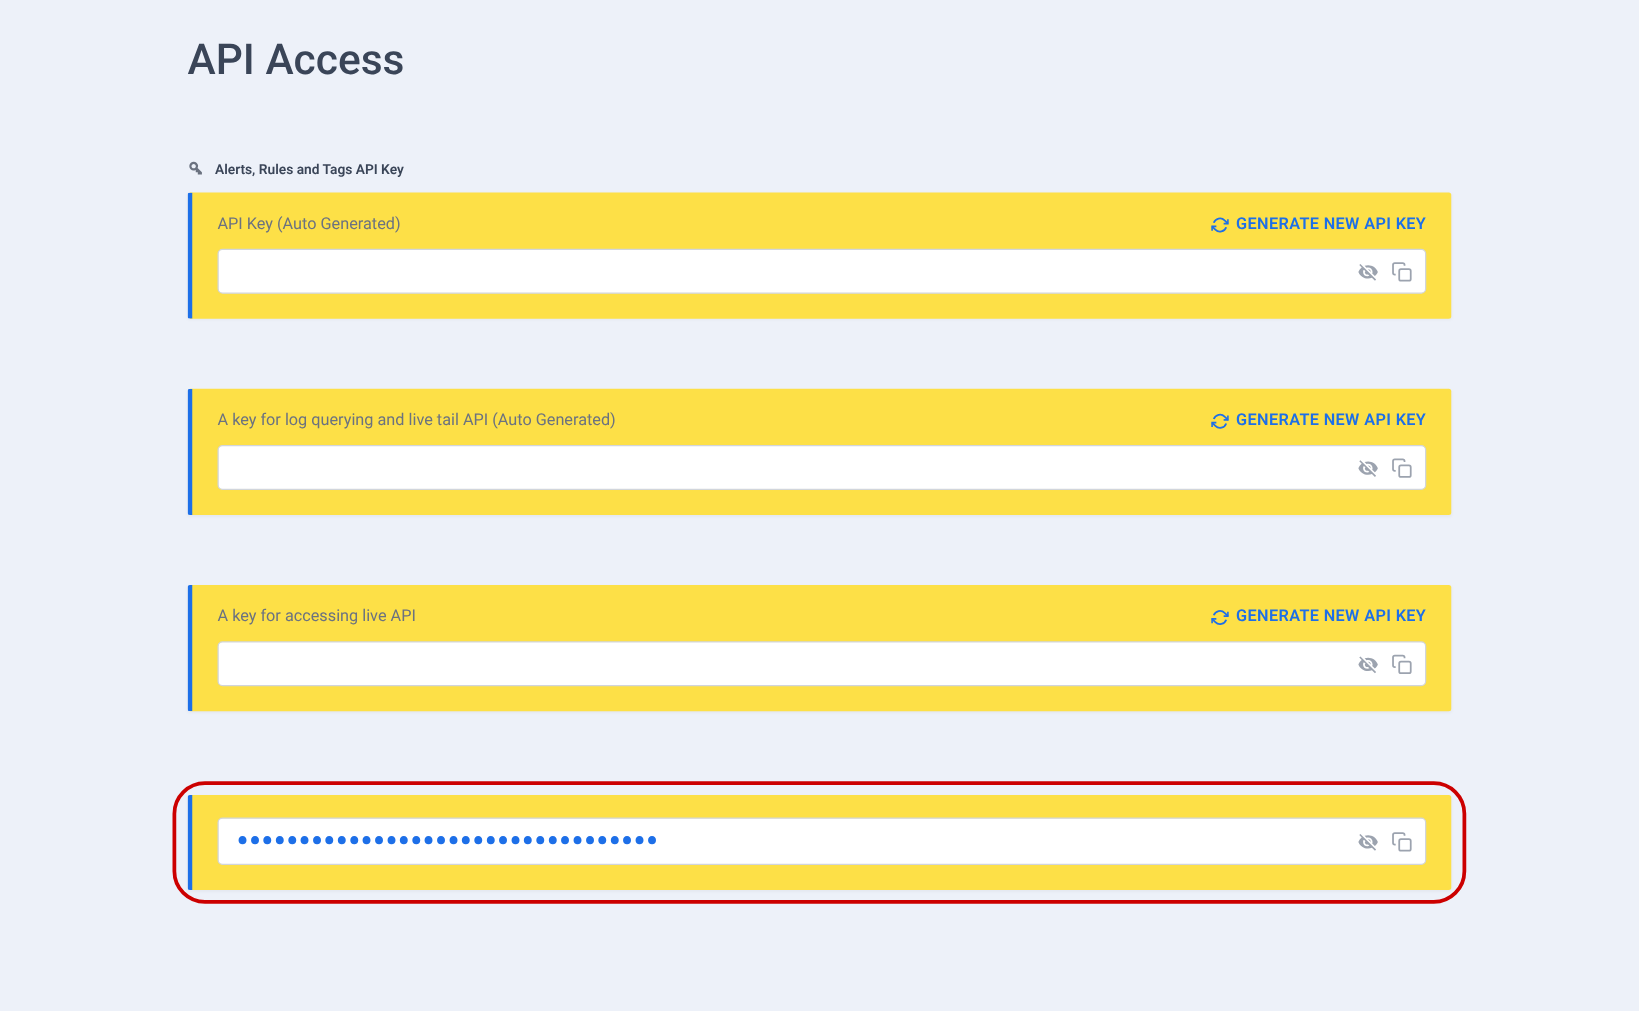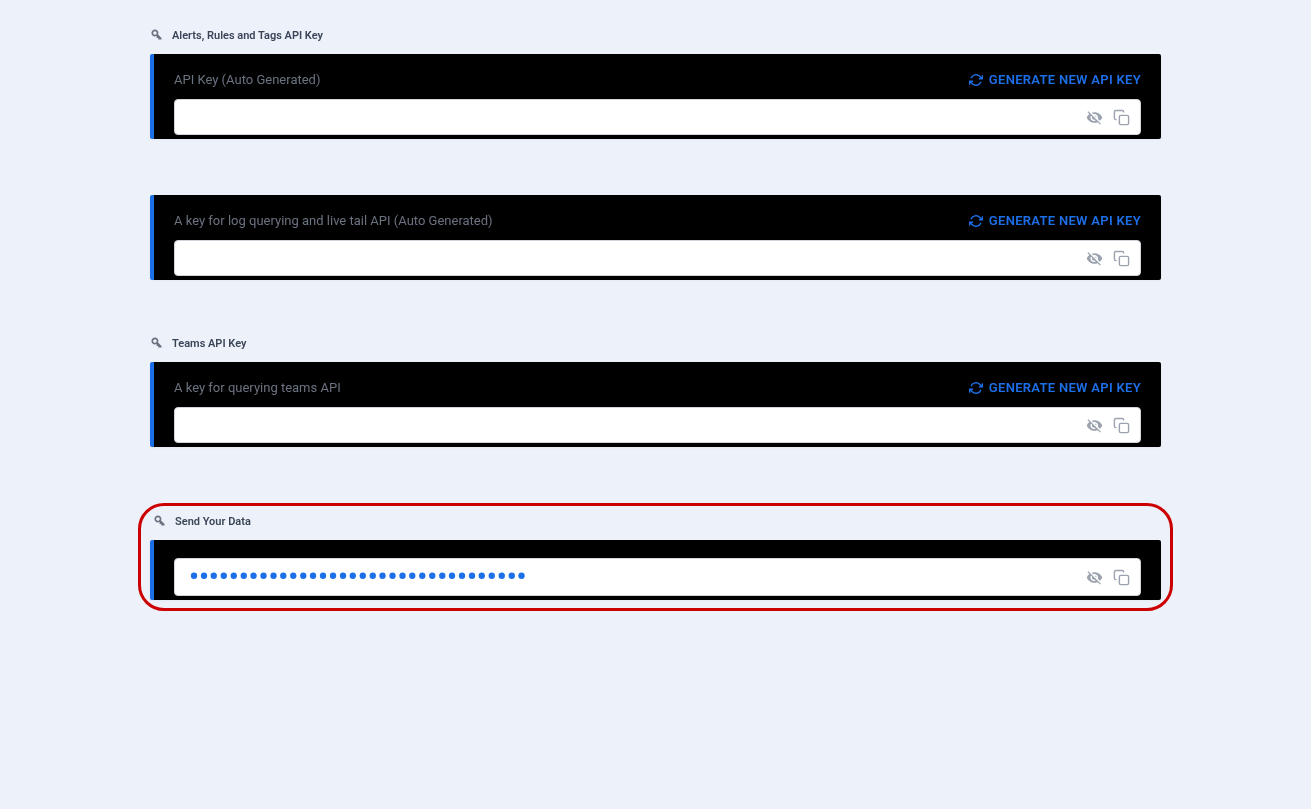--- a/index.html
+++ b/index.html
@@ -49,24 +49,24 @@
       flex-shrink: 0;
     }
 
     .section-title {
       font-size: 11px;
       font-weight: 600;
       color: #3a4558;
     }
 
     .card {
-      background: #000000;
+      background: #fde047;
       border-radius: 2px;
       border-left: 4px solid #1d6fe8;
-      padding: 18px 20px 4px 20px;
+      padding: 18px 20px 20px 20px;
       box-shadow: 0 1px 3px rgba(0,0,0,0.04);
     }
 
     .card-header {
       display: flex;
       justify-content: space-between;
       align-items: center;
       margin-bottom: 12px;
     }
 
@@ -149,20 +149,21 @@
       font-size: 28px;
       line-height: 10px;
       letter-spacing: 0px;
       vertical-align: middle;
     }
   </style>
 </head>
 <body>
 
 <div class="container">
+  <h1 class="page-title">API Access</h1>
 
   <div class="section">
     <div class="section-header">
       <svg class="key-icon" viewBox="0 0 24 24" fill="currentColor">
         <path d="M21 10h-8.35A5.99 5.99 0 0 0 7 6c-3.31 0-6 2.69-6 6s2.69 6 6 6a5.99 5.99 0 0 0 5.65-4H13l2 2 2-2 2 2 4-4.04L21 10zM7 15c-1.65 0-3-1.35-3-3s1.35-3 3-3 3 1.35 3 3-1.35 3-3 3z" transform="rotate(45 12 12)"></path>
       </svg>
       <span class="section-title">Alerts, Rules and Tags API Key</span>
     </div>
     <div class="card">
       <div class="card-header">
@@ -211,29 +212,23 @@
           <svg class="action-icon" viewBox="0 0 24 24" fill="none" stroke="currentColor" stroke-width="2">
             <rect x="9" y="9" width="13" height="13" rx="2" ry="2"></rect>
             <path d="M5 15H4a2 2 0 0 1-2-2V4a2 2 0 0 1 2-2h9a2 2 0 0 1 2 2v1"></path>
           </svg>
         </div>
       </div>
     </div>
   </div>
 
   <div class="section">
-    <div class="section-header">
-      <svg class="key-icon" viewBox="0 0 24 24" fill="currentColor">
-        <path d="M21 10h-8.35A5.99 5.99 0 0 0 7 6c-3.31 0-6 2.69-6 6s2.69 6 6 6a5.99 5.99 0 0 0 5.65-4H13l2 2 2-2 2 2 4-4.04L21 10zM7 15c-1.65 0-3-1.35-3-3s1.35-3 3-3 3 1.35 3 3-1.35 3-3 3z" transform="rotate(45 12 12)"></path>
-      </svg>
-      <span class="section-title">Teams API Key</span>
-    </div>
     <div class="card">
       <div class="card-header">
-        <span class="card-description">A key for querying teams API</span>
+        <span class="card-description">A key for accessing live API</span>
         <div class="generate-link">
           <svg class="refresh-icon" viewBox="0 0 24 24" fill="none" stroke="currentColor" stroke-width="2.5">
             <path d="M23 4v6h-6M1 20v-6h6"></path>
             <path d="M3.51 9a9 9 0 0 1 14.85-3.36L23 10M1 14l4.64 4.36A9 9 0 0 0 20.49 15"></path>
           </svg>
           <span>GENERATE NEW API KEY</span>
         </div>
       </div>
       <div class="input-wrapper">
         <span class="input-value"></span>
@@ -245,26 +240,20 @@
             <rect x="9" y="9" width="13" height="13" rx="2" ry="2"></rect>
             <path d="M5 15H4a2 2 0 0 1-2-2V4a2 2 0 0 1 2-2h9a2 2 0 0 1 2 2v1"></path>
           </svg>
         </div>
       </div>
     </div>
   </div>
 
   <div class="highlighted-section">
     <div class="section" style="margin-bottom:0;">
-      <div class="section-header">
-        <svg class="key-icon" viewBox="0 0 24 24" fill="currentColor">
-          <path d="M21 10h-8.35A5.99 5.99 0 0 0 7 6c-3.31 0-6 2.69-6 6s2.69 6 6 6a5.99 5.99 0 0 0 5.65-4H13l2 2 2-2 2 2 4-4.04L21 10zM7 15c-1.65 0-3-1.35-3-3s1.35-3 3-3 3 1.35 3 3-1.35 3-3 3z" transform="rotate(45 12 12)"></path>
-        </svg>
-        <span class="section-title">Send Your Data</span>
-      </div>
       <div class="card no-header-card">
         <div class="input-wrapper">
           <span class="input-value dots">••••••••••••••••••••••••••••••••••</span>
           <div class="input-actions">
             <svg class="action-icon" viewBox="0 0 24 24" fill="currentColor">
               <path d="M12 7c2.76 0 5 2.24 5 5 0 .65-.13 1.26-.36 1.83l2.92 2.92c1.51-1.26 2.7-2.89 3.43-4.75-1.73-4.39-6-7.5-11-7.5-1.4 0-2.74.25-3.98.7l2.16 2.16C10.74 7.13 11.35 7 12 7zM2 4.27l2.28 2.28.46.46C3.08 8.3 1.78 10.02 1 12c1.73 4.39 6 7.5 11 7.5 1.55 0 3.03-.3 4.38-.84l.42.42L19.73 22 21 20.73 3.27 3 2 4.27zM7.53 9.8l1.55 1.55c-.05.21-.8.43-.8.65 0 1.66 1.34 3 3 3 .22 0 .44-.3.65-.08l1.55 1.55c-.67.33-1.41.53-2.2.53-2.76 0-5-2.24-5-5 0-.79.2-1.53.53-2.2zm4.31-.78l3.15 3.15.02-.16c0-1.66-1.34-3-3-3l-.17.01z"></path>
             </svg>
             <svg class="action-icon" viewBox="0 0 24 24" fill="none" stroke="currentColor" stroke-width="2">
               <rect x="9" y="9" width="13" height="13" rx="2" ry="2"></rect>
               <path d="M5 15H4a2 2 0 0 1-2-2V4a2 2 0 0 1 2-2h9a2 2 0 0 1 2 2v1"></path>

